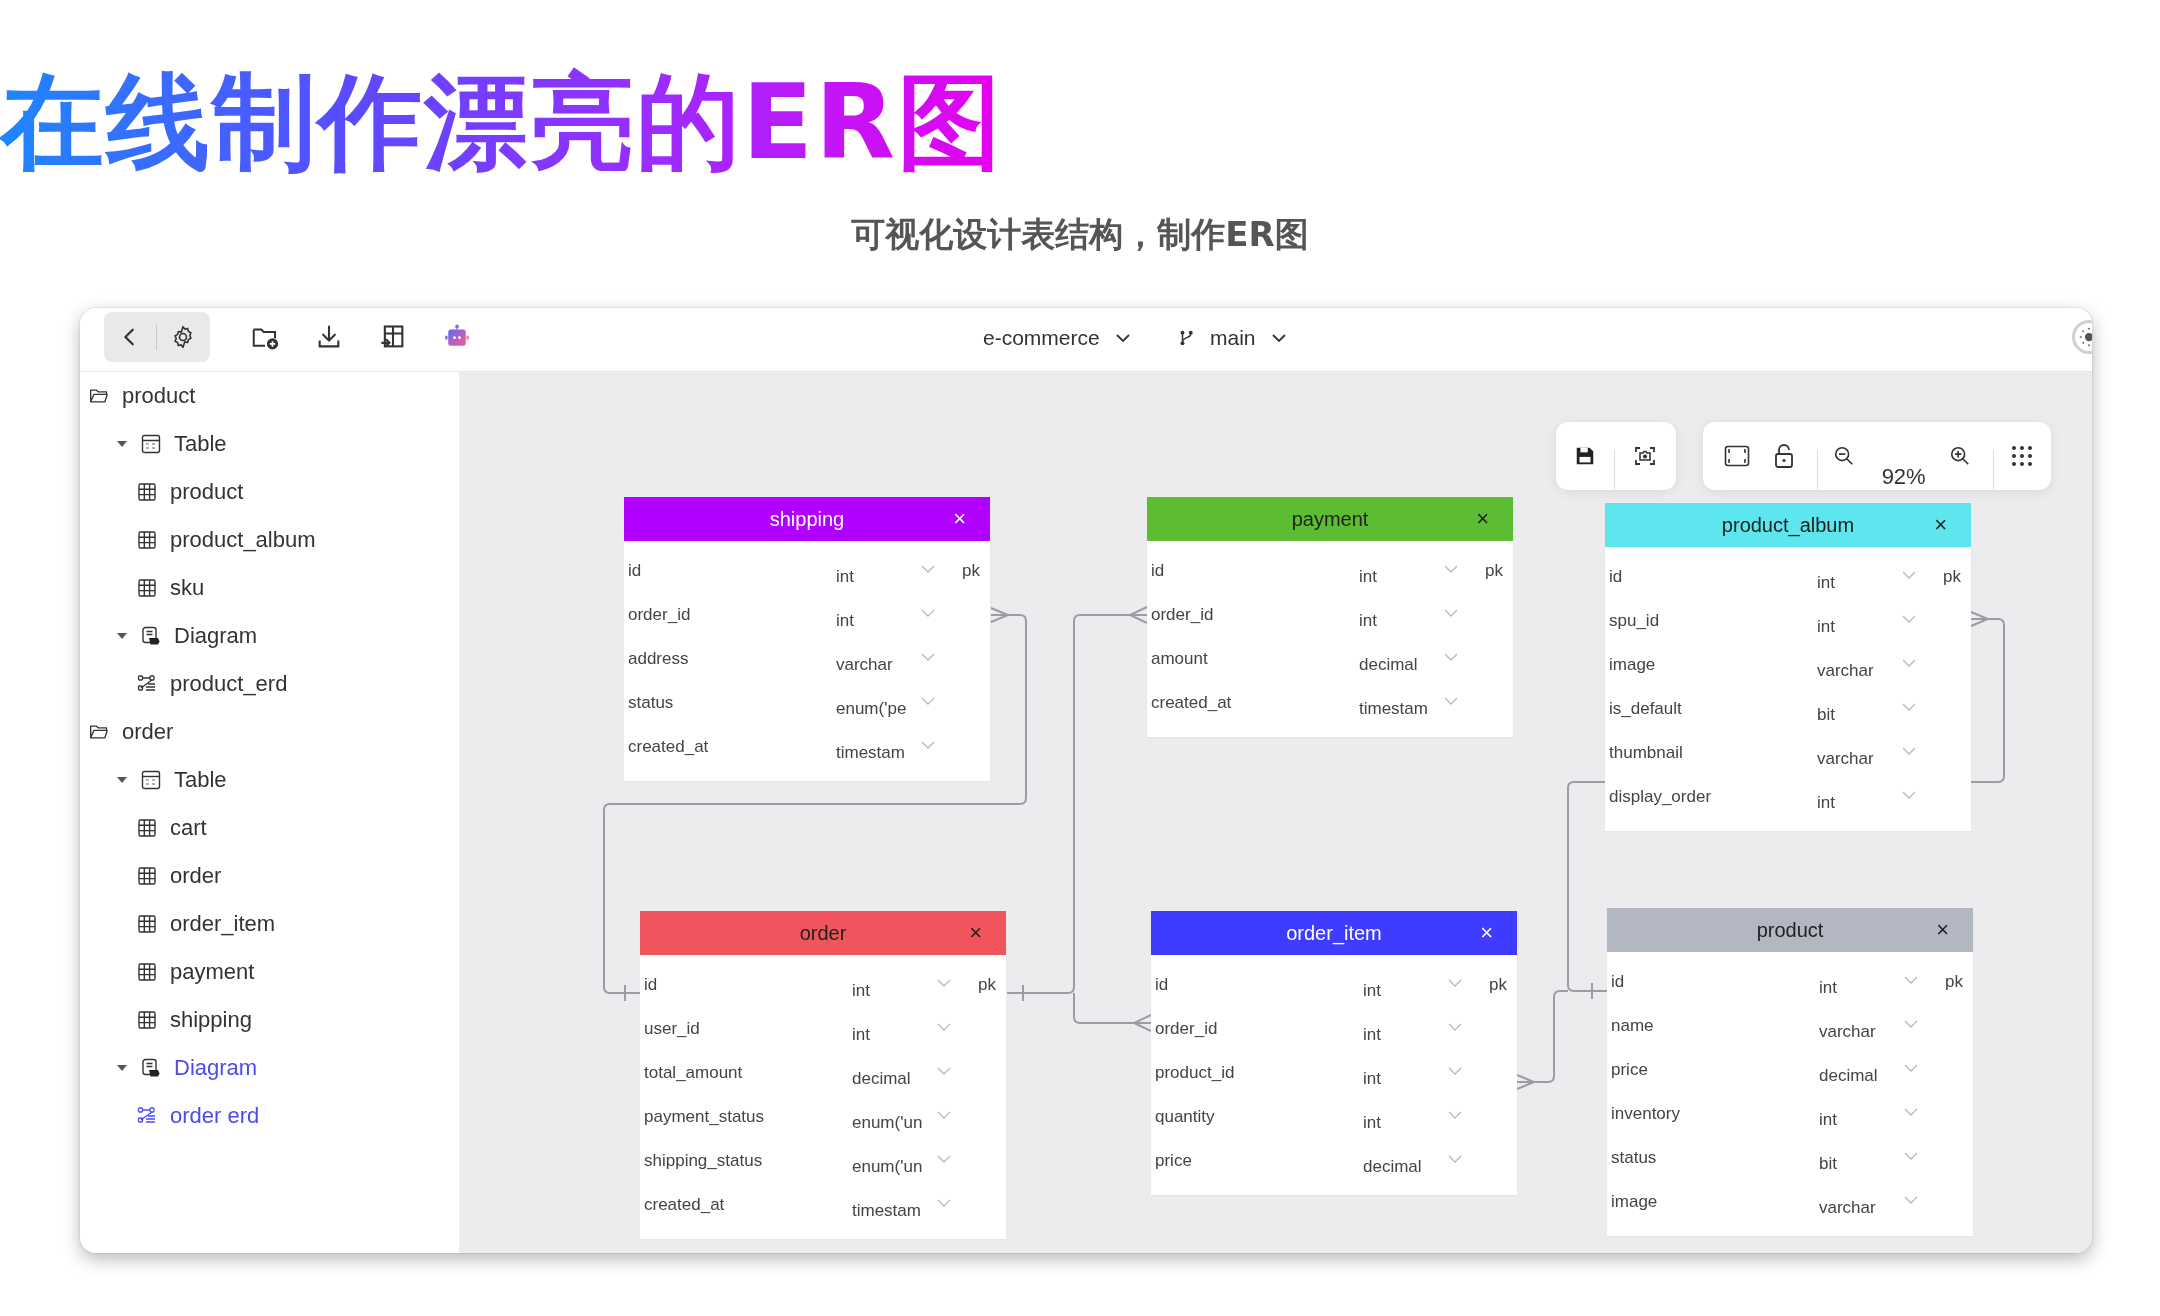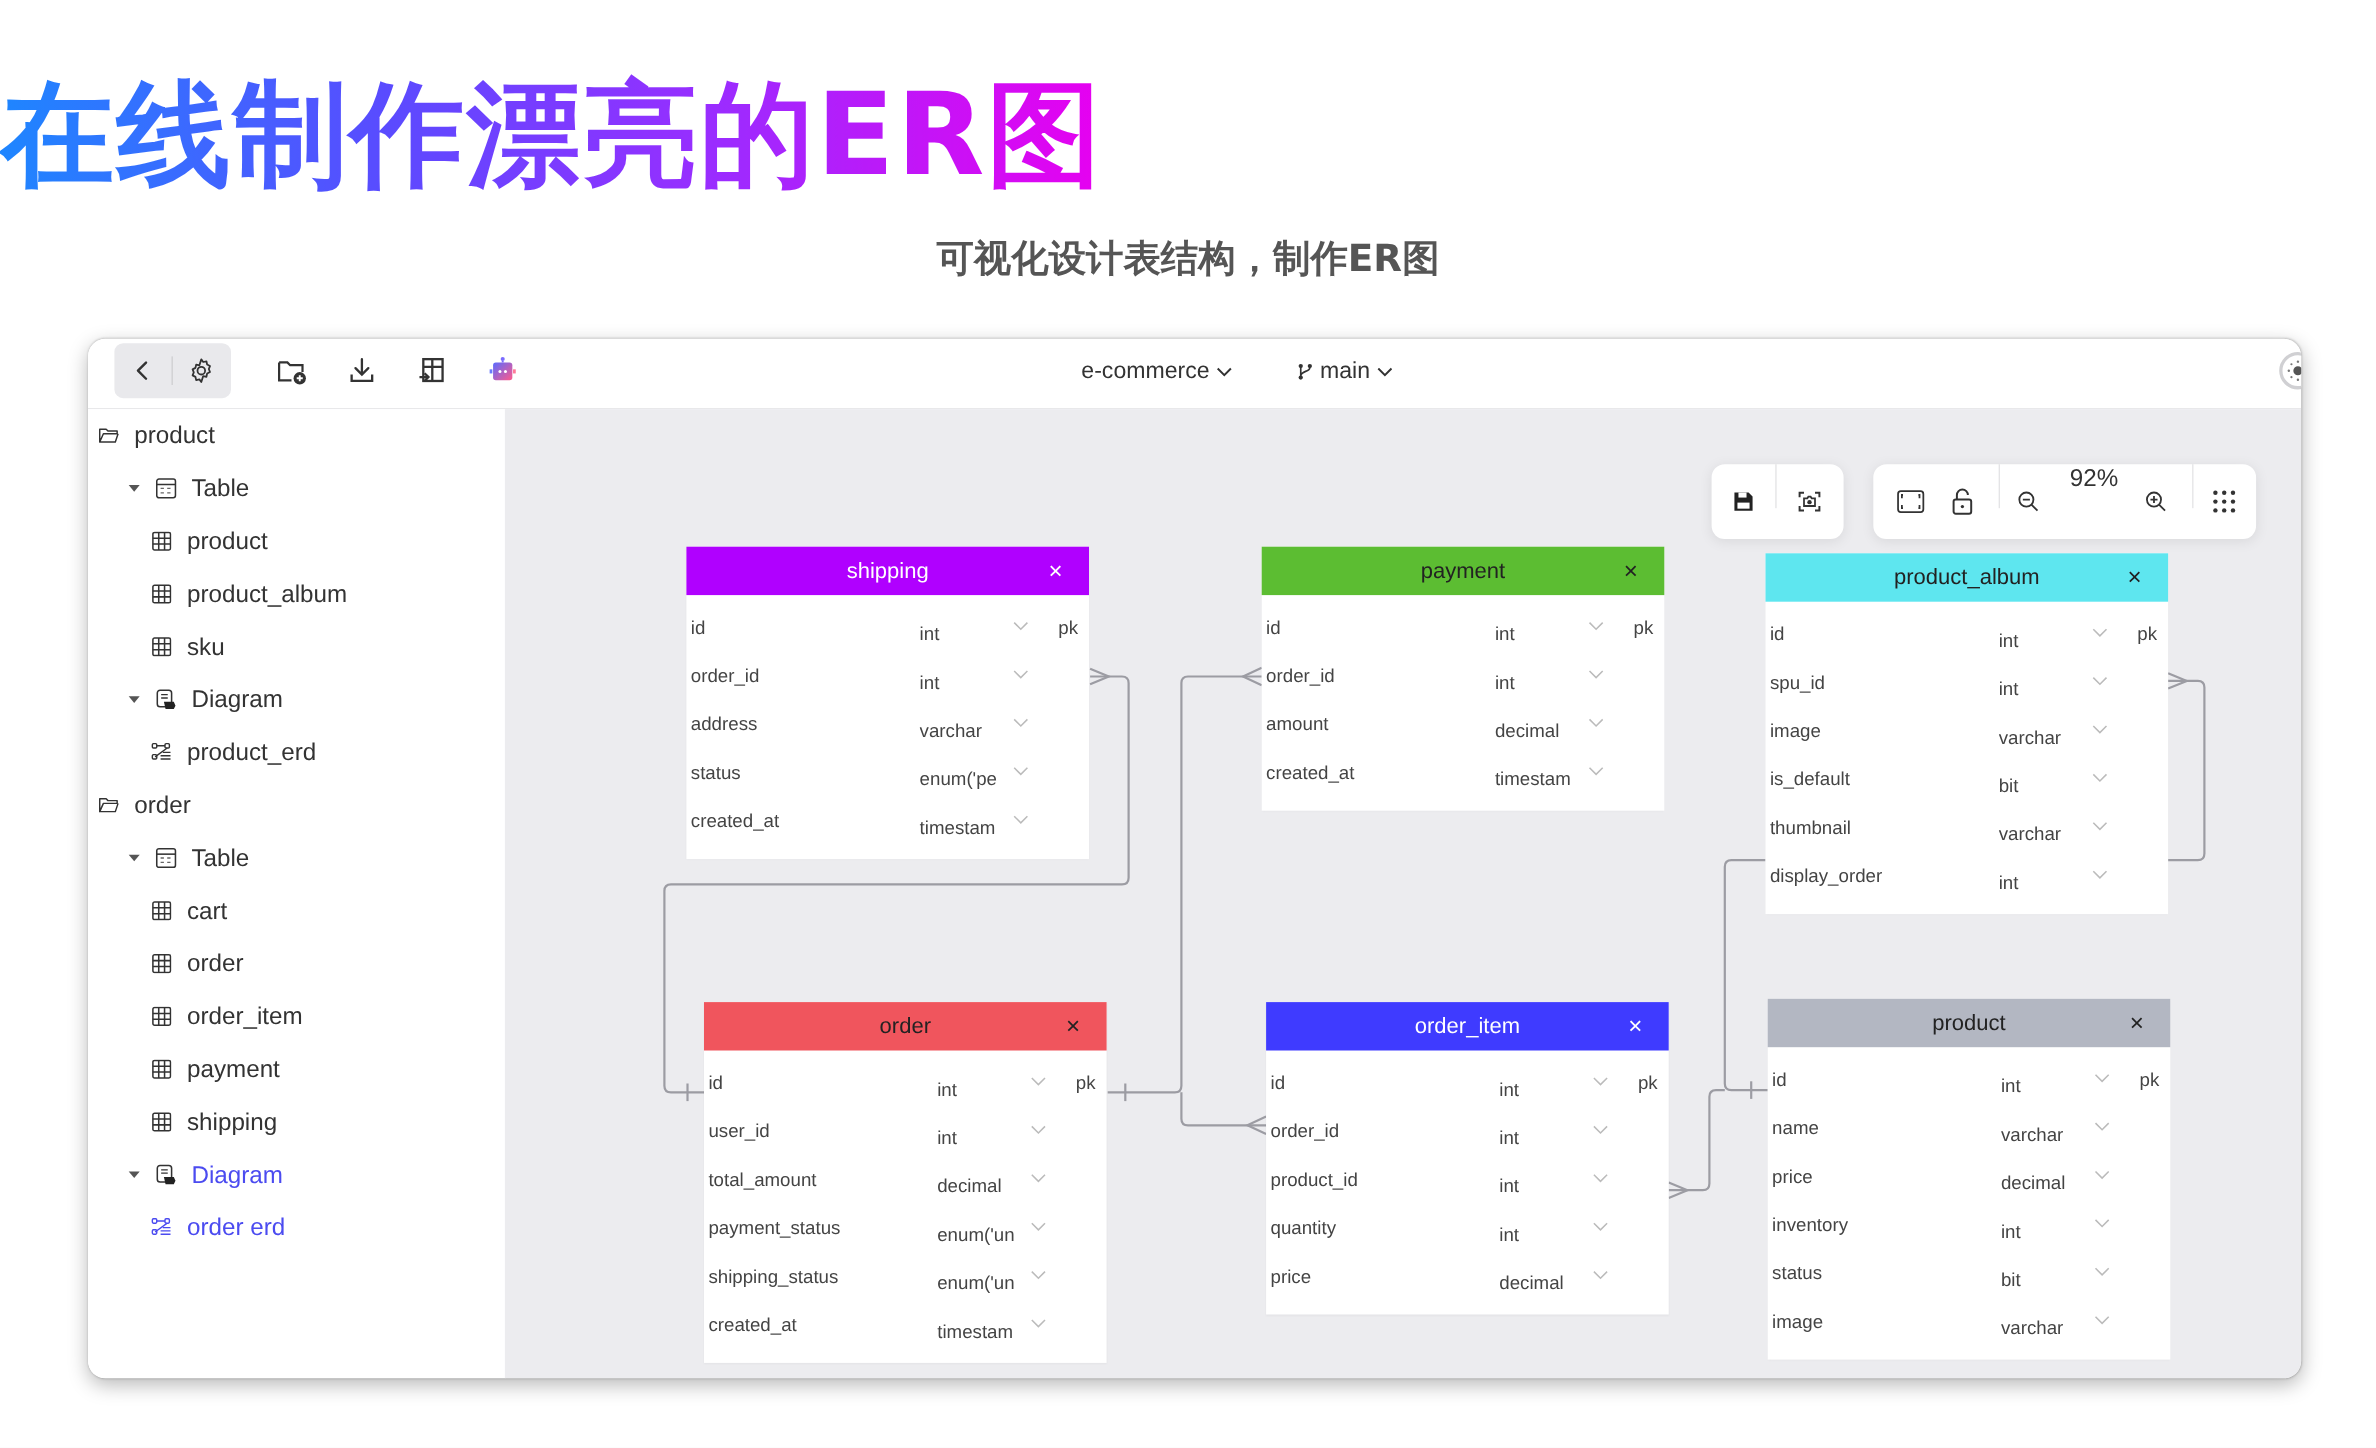--- a/index.html
+++ b/index.html
@@ -30,21 +30,21 @@
     background: #fff; border-bottom: 1px solid #e6e6e8;
   }
   .nav-group {
     position: absolute; left: 24px; top: 4px; width: 106px; height: 50px;
     background: #e9e9ec; border-radius: 8px; display: flex; align-items: center;
   }
   .nav-group .btn { width: 52px; height: 50px; display: flex; align-items: center; justify-content: center; cursor: pointer; }
   .nav-group .sep { width: 1px; height: 26px; background: #c9c9cc; }
   .tool-btn { position: absolute; top: 12px; width: 34px; height: 34px; display: flex; align-items: center; justify-content: center; cursor: pointer; }
   .project-select, .branch-select {
-    position: absolute; top: 14px; height: 32px; display: flex; align-items: center; gap: 4px;
+    position: absolute; top: 14px; height: 32px; display: flex; align-items: center; gap: 14px;
     font-size: 21px; color: #333; cursor: pointer;
   }
   .theme-btn {
     position: absolute; right: -14px; top: 12px; width: 34px; height: 34px; border-radius: 50%;
     border: 3px solid #d0d0d3; background: #fff; display: flex; align-items: center; justify-content: center;
   }
 
   .sidebar {
     position: absolute; left: 0; top: 64px; width: 380px; bottom: 0; background: #fff;
     border-right: 1px solid #ececef;
@@ -55,21 +55,21 @@
   }
   .tree-item.active { color: #4b4bf0; }
   .caret { width: 12px; display: inline-flex; justify-content: center; }
   .ti-icon { width: 22px; height: 22px; display: inline-flex; align-items: center; justify-content: center; }
 
   .canvas {
     position: absolute; left: 380px; top: 64px; right: 0; bottom: 0; background: #ececef;
   }
   .float-toolbar {
     position: absolute; top: 50px; height: 68px; background: #fff; border-radius: 12px;
-    box-shadow: 0 2px 12px rgba(0,0,0,0.08); display: flex; align-items: flex-start;
+    box-shadow: 0 2px 12px rgba(0,0,0,0.08); display: flex; align-items: flex-end;
   }
   .ft-btn { height: 68px; display: flex; align-items: center; justify-content: center; cursor: pointer; }
   .ft-sep { width: 1px; height: 40px; background: #dedee0; }
   .zoom-label { font-size: 22px; color: #333; padding: 0 12px; }
 
   svg.links { position: absolute; left: 0; top: 0; width: 100%; height: 100%; pointer-events: none; }
 
   .er-table {
     position: absolute; width: 366px; background: #fff; box-shadow: 0 1px 2px rgba(0,0,0,0.04);
   }

